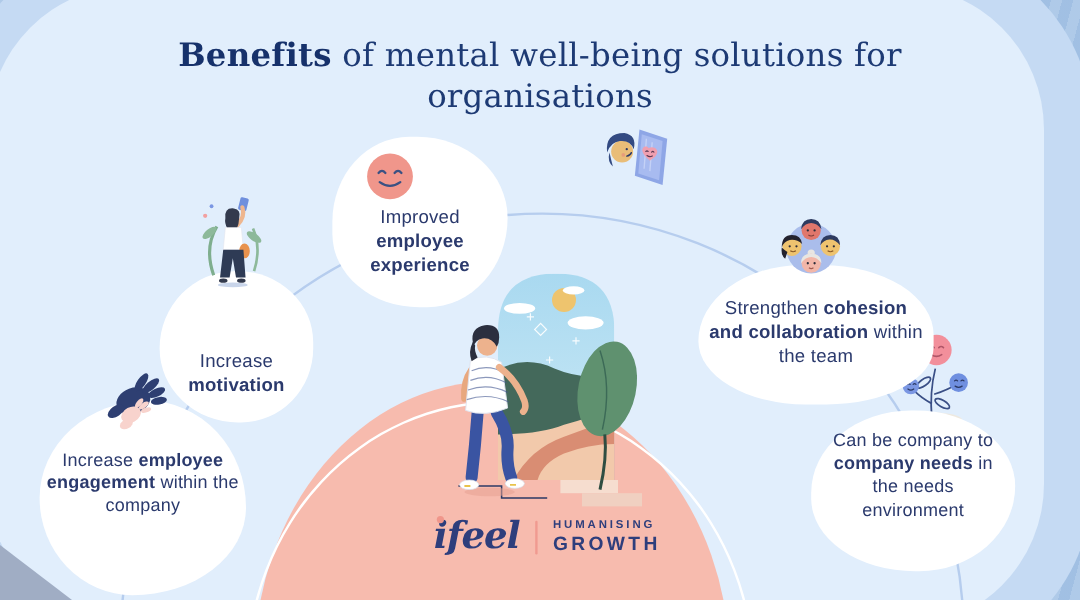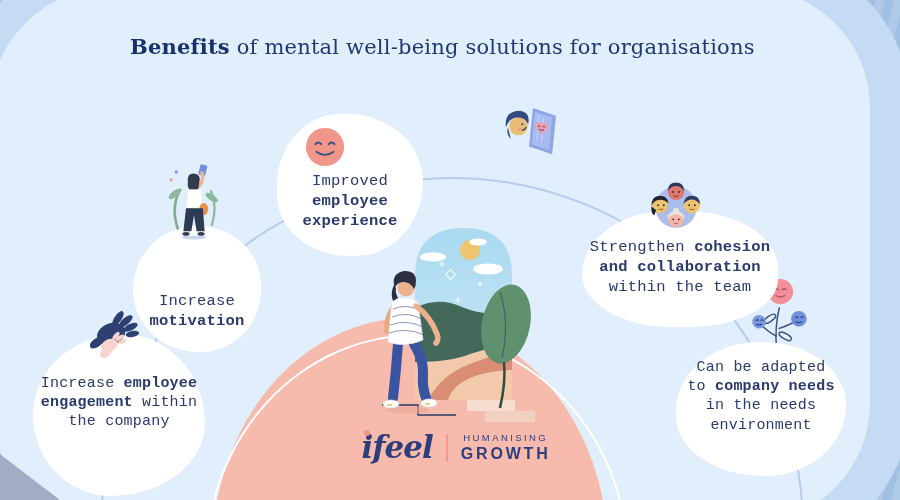--- a/index.html
+++ b/index.html
@@ -14,38 +14,38 @@
   .mid-blob{left:-40px;top:-45px;width:950px;height:600px;border-radius:150px;background:#c5daf3;}
   .light-blob{left:-10px;top:-12px;width:880px;height:535px;border-radius:120px;background:#e1eefc;}
   .corner-gray{left:0;bottom:0;width:60px;height:52px;
     background:#a0adc4;clip-path:polygon(0 100%,0 12%,100% 100%);}
   .connector-arc{left:100px;top:177px;width:700px;height:700px;border-radius:50%;
     border:2px solid #b6cdee;}
   .pink-blob{left:212px;top:318px;width:396px;height:470px;border-radius:50%;background:#f7bbae;}
   .white-arc{left:205px;top:334px;width:420px;height:452px;border-radius:50%;border:2px solid #ffffff;}
 
   .title{position:absolute;left:0;right:0;top:30px;margin:0 auto;width:640px;
-    font-family:"DejaVu Serif",serif;font-weight:400;
-    font-size:21px;line-height:34px;color:#1d3a74;letter-spacing:.2px;}
+    text-align:center;font-family:"DejaVu Serif",serif;font-weight:400;
+    font-size:27px;line-height:34px;color:#1d3a74;letter-spacing:.2px;}
   .title b{font-weight:700;color:#16316b;}
 
   .bubble{position:absolute;background:#fff;display:flex;flex-direction:column;
     align-items:center;justify-content:flex-start;z-index:3;}
   .btxt{margin:0;text-align:center;color:#2b3a6d;font-size:15px;line-height:1.28;
-    letter-spacing:.2px;font-family:Liberation Mono, monospace;}
+    letter-spacing:.2px;}
   .bseg{font-weight:700;}
   .b1{left:33px;top:334px;width:172px;height:162px;border-radius:52% 48% 55% 45%/50% 55% 45% 50%;}
   .b1 .btxt{width:164px;padding-top:40px;}
   .b2{left:133px;top:226px;width:128px;height:126px;border-radius:50% 50% 48% 52%/52% 48% 50% 50%;}
   .b2 .btxt{width:100px;padding-top:66px;font-size:15.5px;}
   .b3{left:277px;top:114px;width:146px;height:142px;border-radius:46% 54% 48% 52%/52% 50% 55% 45%;}
   .b3 .btxt{width:104px;padding-top:58px;font-size:15.5px;}
   .b4{left:436px;top:130px;width:178px;height:112px;border-radius:50% 50% 50% 50%/58% 58% 42% 42%;}
   .b4 .btxt{width:152px;padding-top:34px;}
-  .b5{left:582px;top:211px;width:196px;height:116px;border-radius:48% 52% 50% 50%/60% 55% 45% 50%;}
+  .b5{left:582px;top:221px;width:196px;height:116px;border-radius:48% 52% 50% 50%/60% 55% 45% 50%;}
   .b5 .btxt{width:184px;padding-top:27px;font-size:15.5px;}
   .b6{left:676px;top:342px;width:170px;height:134px;border-radius:50% 50% 48% 52%/52% 48% 54% 46%;}
   .b6 .btxt{width:156px;padding-top:16px;}
 
   .icon{position:absolute;z-index:4;line-height:0;}
   .i-hands{left:86px;top:306px;}
   .i-woman{left:163px;top:160px;}
   .i-smiley{left:304px;top:126px;z-index:5;}
   .i-mirror{left:498px;top:106px;}
   .i-group{left:643px;top:175px;}
@@ -54,21 +54,21 @@
   .center-illo{position:absolute;left:330px;top:212px;z-index:3;line-height:0;}
 
   .logo{position:absolute;left:12px;right:0;top:432px;z-index:4;
     display:flex;align-items:center;justify-content:center;gap:13px;}
   .brand-wrap{position:relative;font-family:"DejaVu Serif",serif;font-style:italic;
     font-weight:700;font-size:31px;color:#2e3e7c;letter-spacing:-1px;line-height:1;}
   .idot{position:absolute;left:3px;top:-2px;width:6px;height:6px;border-radius:50%;
     background:#f0968b;}
   .logo-divider{width:2px;height:28px;background:#f09a90;border-radius:1px;}
   .tagline{display:flex;flex-direction:column;gap:2px;color:#2e3e7c;}
-  .tag1{font-size:9.5px;letter-spacing:2.4px;font-weight:400;text-align:center;}
+  .tag1{font-size:9.5px;letter-spacing:2.4px;font-weight:700;}
   .tag2{font-size:16px;letter-spacing:2.8px;font-weight:800;}
 </style>
 </head>
 <body>
 
 <div class="stage">
 
   <div class="layer mid-blob"></div>
   <div class="layer light-blob"></div>
   <div class="layer corner-gray"></div>
@@ -147,21 +147,21 @@
   <div class="bubble b1">
     <p class="btxt"><span>Increase </span><span class="bseg">employee engagement</span><span> within the company</span></p>
   </div>
   <div class="bubble b3">
     <p class="btxt"><span>Improved </span><span class="bseg">employee experience</span><span></span></p>
   </div>
   <div class="bubble b5">
     <p class="btxt"><span>Strengthen </span><span class="bseg">cohesion and collaboration</span><span> within the team</span></p>
   </div>
   <div class="bubble b6">
-    <p class="btxt"><span>Can be adapted to </span><span class="bseg">company needs</span><span> in the needs environment</span></p>
+    <p class="btxt"><span>Can be company to </span><span class="bseg">company needs</span><span> in the needs environment</span></p>
   </div>
 
   <div class="icon i-hands">
     <svg width="58" height="56" viewBox="0 0 60 56">
       <g fill="#2e3f72">
         <ellipse cx="26" cy="28" rx="15" ry="11" transform="rotate(-20 26 28)"></ellipse>
         <ellipse cx="11" cy="37" rx="8" ry="4.5" transform="rotate(-35 11 37)"></ellipse>
         <ellipse cx="33" cy="12" rx="9" ry="3.6" transform="rotate(-55 33 12)"></ellipse>
         <ellipse cx="41" cy="15" rx="9" ry="3.6" transform="rotate(-40 41 15)"></ellipse>
         <ellipse cx="46" cy="21" rx="8" ry="3.5" transform="rotate(-25 46 21)"></ellipse>

